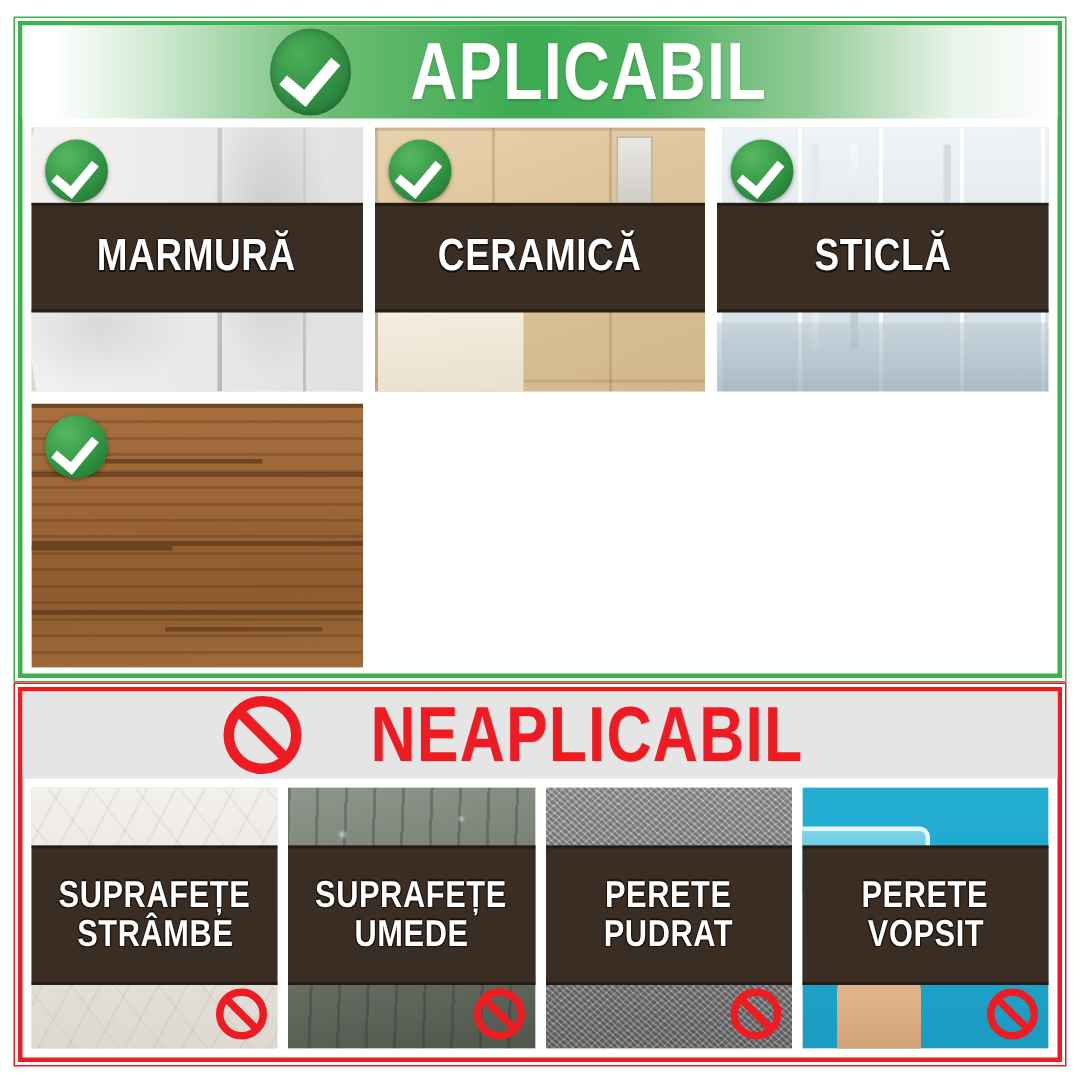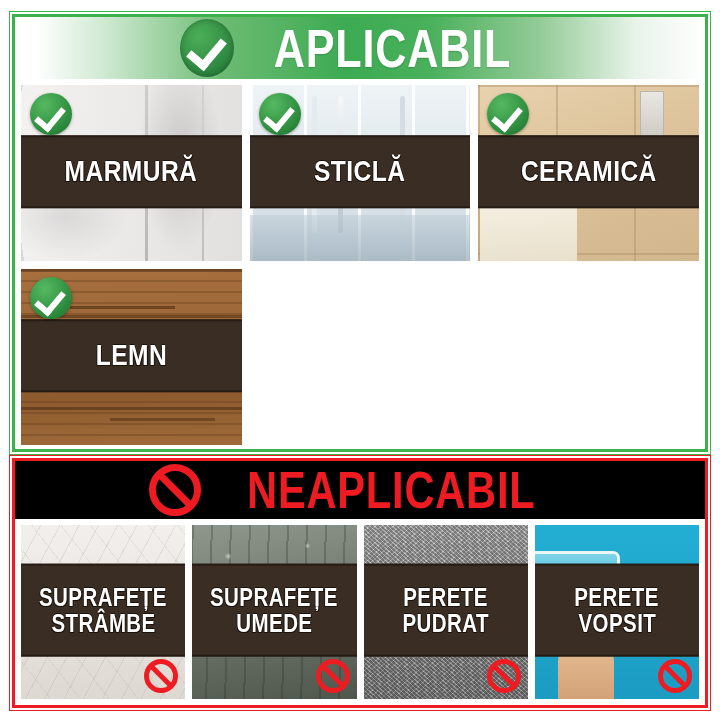--- a/index.html
+++ b/index.html
@@ -34,21 +34,21 @@
     position:relative;display:flex;align-items:center;justify-content:center;
     gap:10px;
   }
   .hdr-ok{
     height:62px;
     background:linear-gradient(to right,
       #ffffff 0%, #ffffff 3%, #cfe9d2 13%, #6cbb72 30%,
       #3cab52 48%, #49b05c 60%, #93cb97 76%, #e8f3e9 90%, #ffffff 100%);
   }
   .hdr-no{
-    height:58px;background:#000000;
+    height:58px;background:#e5e5e5;
   }
   .hdr-title{
     font-weight:bold;
     letter-spacing:1px;
     line-height:1;
     transform:scaleX(.80);
     transform-origin:center;
     white-space:nowrap;
   }
   .hdr-ok .hdr-title{
@@ -279,43 +279,40 @@
 
       <div class="tile">
         <div class="bg bg-marble"></div>
         <div class="badge-check"></div>
         <div class="lbl lbl-1">
           <span>MARMURĂ</span>
         </div>
       </div>
 
       <div class="tile">
+        <div class="bg bg-ceramic"></div>
+        <div class="badge-check"></div>
+        <div class="lbl lbl-1">
+          <span>CERAMICĂ</span>
+        </div>
+      </div>
+
+      <div class="tile">
         <div class="bg bg-glass"></div>
         <div class="badge-check"></div>
         <div class="lbl lbl-1">
           <span>STICLĂ</span>
         </div>
       </div>
 
-      <div class="tile">
-        <div class="bg bg-ceramic"></div>
-        <div class="badge-check"></div>
-        <div class="lbl lbl-1">
-          <span>CERAMICĂ</span>
-        </div>
-      </div>
-
 
 
       <div class="tile">
         <div class="bg bg-wood"></div>
         <div class="badge-check"></div>
-        <div class="lbl lbl-1">
-          <span>LEMN</span>
-        </div>
       </div>
 
     </div>
   </section>
 
   <section class="panel panel-no">
 
     <div class="hdr hdr-no">
       <div class="sign-no-hdr"></div>
       <div class="hdr-title">NEAPLICABIL</div>

